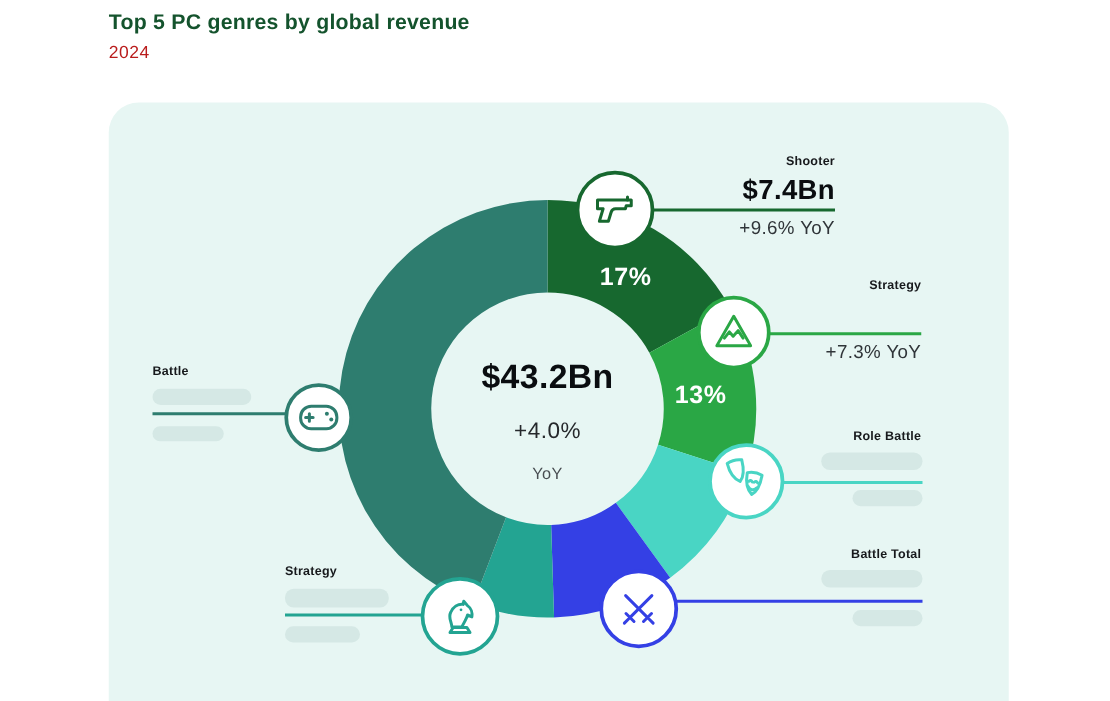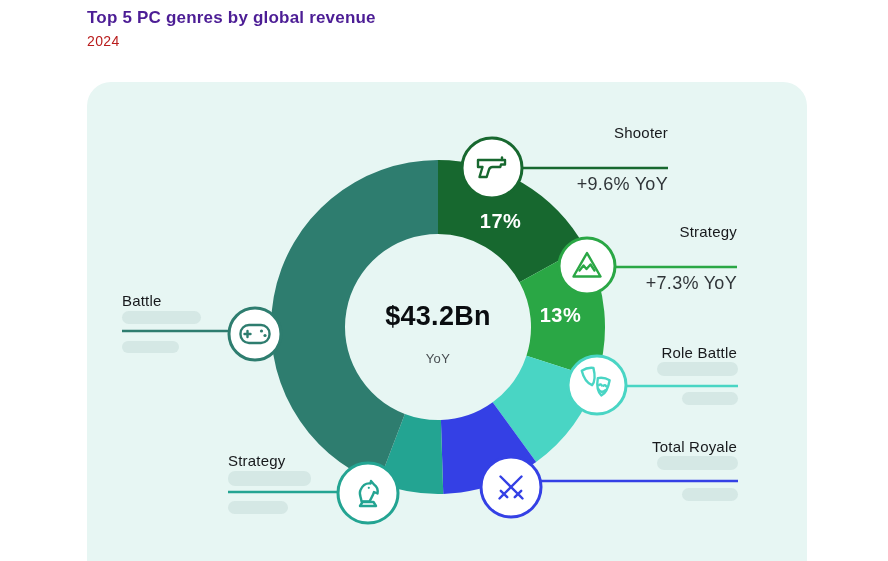--- a/index.html
+++ b/index.html
@@ -1,26 +1,26 @@
 <!DOCTYPE html>
 <html><head>
 <meta charset="utf-8">
 <style>
   html,body{margin:0;padding:0;background:#fff;}
   .stage{position:relative;width:888px;height:561px;background:#fff;overflow:hidden;
          font-family:"Liberation Sans",sans-serif;}
   .page-title{position:absolute;left:87px;top:8px;font-size:17px;font-weight:700;
-              color:#4c1d95;letter-spacing:.2px;}
+              color:#14532d;letter-spacing:.2px;}
   .page-subtitle{position:absolute;left:87px;top:33px;font-size:14px;color:#b91c1c;letter-spacing:.4px;}
   .panel{position:absolute;left:87px;top:82px;width:720px;height:520px;border-radius:24px;z-index:1;}
   .overlay{position:absolute;left:0;top:0;z-index:2;}
   .txt{position:absolute;z-index:3;}
-  .co-name{font-size:15px;font-weight:400;color:#17191C;letter-spacing:.2px;}
+  .co-name{font-size:10px;font-weight:700;color:#17191C;letter-spacing:.2px;}
   .co-value{font-size:22px;font-weight:700;color:#0A0D10;letter-spacing:.3px;}
-  .co-yoy{font-size:18px;color:#303539;letter-spacing:.3px;}
+  .co-yoy{font-size:15px;color:#303539;letter-spacing:.3px;}
   .ra{width:160px;text-align:right;}
   .ph-bar{position:absolute;border-radius:7px;z-index:3;}
   .center-l1{font-size:15px;color:#3C4347;letter-spacing:.4px;}
   .center-value{font-size:27px;font-weight:700;color:#0A0D10;letter-spacing:.3px;}
   .center-delta{font-size:18px;color:#26292C;letter-spacing:.4px;}
   .center-yoy{font-size:13px;color:#494E52;letter-spacing:.4px;}
   .ctr{left:338px;width:200px;text-align:center;}
   .pct{font-family:"Liberation Sans",sans-serif;font-size:20px;font-weight:700;
        fill:#fff;text-anchor:middle;letter-spacing:.5px;}
   .leader{stroke-width:2.5;}
@@ -99,37 +99,39 @@
 
     <g class="icon" transform="translate(255,334)" stroke="#2E7D6F">
       <rect x="-14.5" y="-9" width="29" height="18" rx="8.5"></rect>
       <path d="M-10.5,0 h6 M-7.5,-3 v6"></path>
       <circle cx="6.5" cy="-3" r="1.6" stroke="none" fill="#2E7D6F"></circle>
       <circle cx="10" cy="1.5" r="1.6" stroke="none" fill="#2E7D6F"></circle>
     </g>
   </svg>
 
   <div class="txt co-name ra" style="left:508px;top:124px;">Shooter</div>
+  <div class="txt co-value ra" style="left:508px;top:139px;">$7.4Bn</div>
   <div class="txt co-yoy ra" style="left:508px;top:174px;">+9.6% YoY</div>
 
   <div class="txt co-name ra" style="left:577px;top:223px;">Strategy</div>
   <div class="txt co-yoy ra" style="left:577px;top:273px;">+7.3% YoY</div>
 
   <div class="txt co-name ra" style="left:577px;top:344px;">Role Battle</div>
   <div class="ph-bar" style="left: 657px; top: 362px; width: 81px; height: 14px; background: rgb(213, 232, 229);"></div>
   <div class="ph-bar" style="left: 682px; top: 392px; width: 56px; height: 13px; background: rgb(213, 232, 229);"></div>
 
-  <div class="txt co-name ra" style="left:577px;top:438px;">Total Royale</div>
+  <div class="txt co-name ra" style="left:577px;top:438px;">Battle Total</div>
   <div class="ph-bar" style="left: 657px; top: 456px; width: 81px; height: 14px; background: rgb(213, 232, 229);"></div>
   <div class="ph-bar" style="left: 682px; top: 488px; width: 56px; height: 13px; background: rgb(213, 232, 229);"></div>
 
   <div class="txt co-name" style="left:228px;top:452px;">Strategy</div>
   <div class="ph-bar" style="left: 228px; top: 471px; width: 83px; height: 15px; background: rgb(213, 232, 229);"></div>
   <div class="ph-bar" style="left: 228px; top: 501px; width: 60px; height: 13px; background: rgb(213, 232, 229);"></div>
 
   <div class="txt co-name" style="left:122px;top:292px;">Battle</div>
   <div class="ph-bar" style="left: 122px; top: 311px; width: 79px; height: 13px; background: rgb(213, 232, 229);"></div>
   <div class="ph-bar" style="left: 122px; top: 341px; width: 57px; height: 12px; background: rgb(213, 232, 229);"></div>
 
-  <div class="txt center-value ctr" style="top:301px;">$43.2Bn</div>
-  <div class="txt center-yoy ctr" style="top:351px;text-align:center;">YoY</div>
+  <div class="txt center-value ctr" style="top:286px;">$43.2Bn</div>
+  <div class="txt center-delta ctr" style="top:334px;">+4.0%</div>
+  <div class="txt center-yoy ctr" style="top:371px;text-align:center;">YoY</div>
 
 </div>
 
 </body></html>

